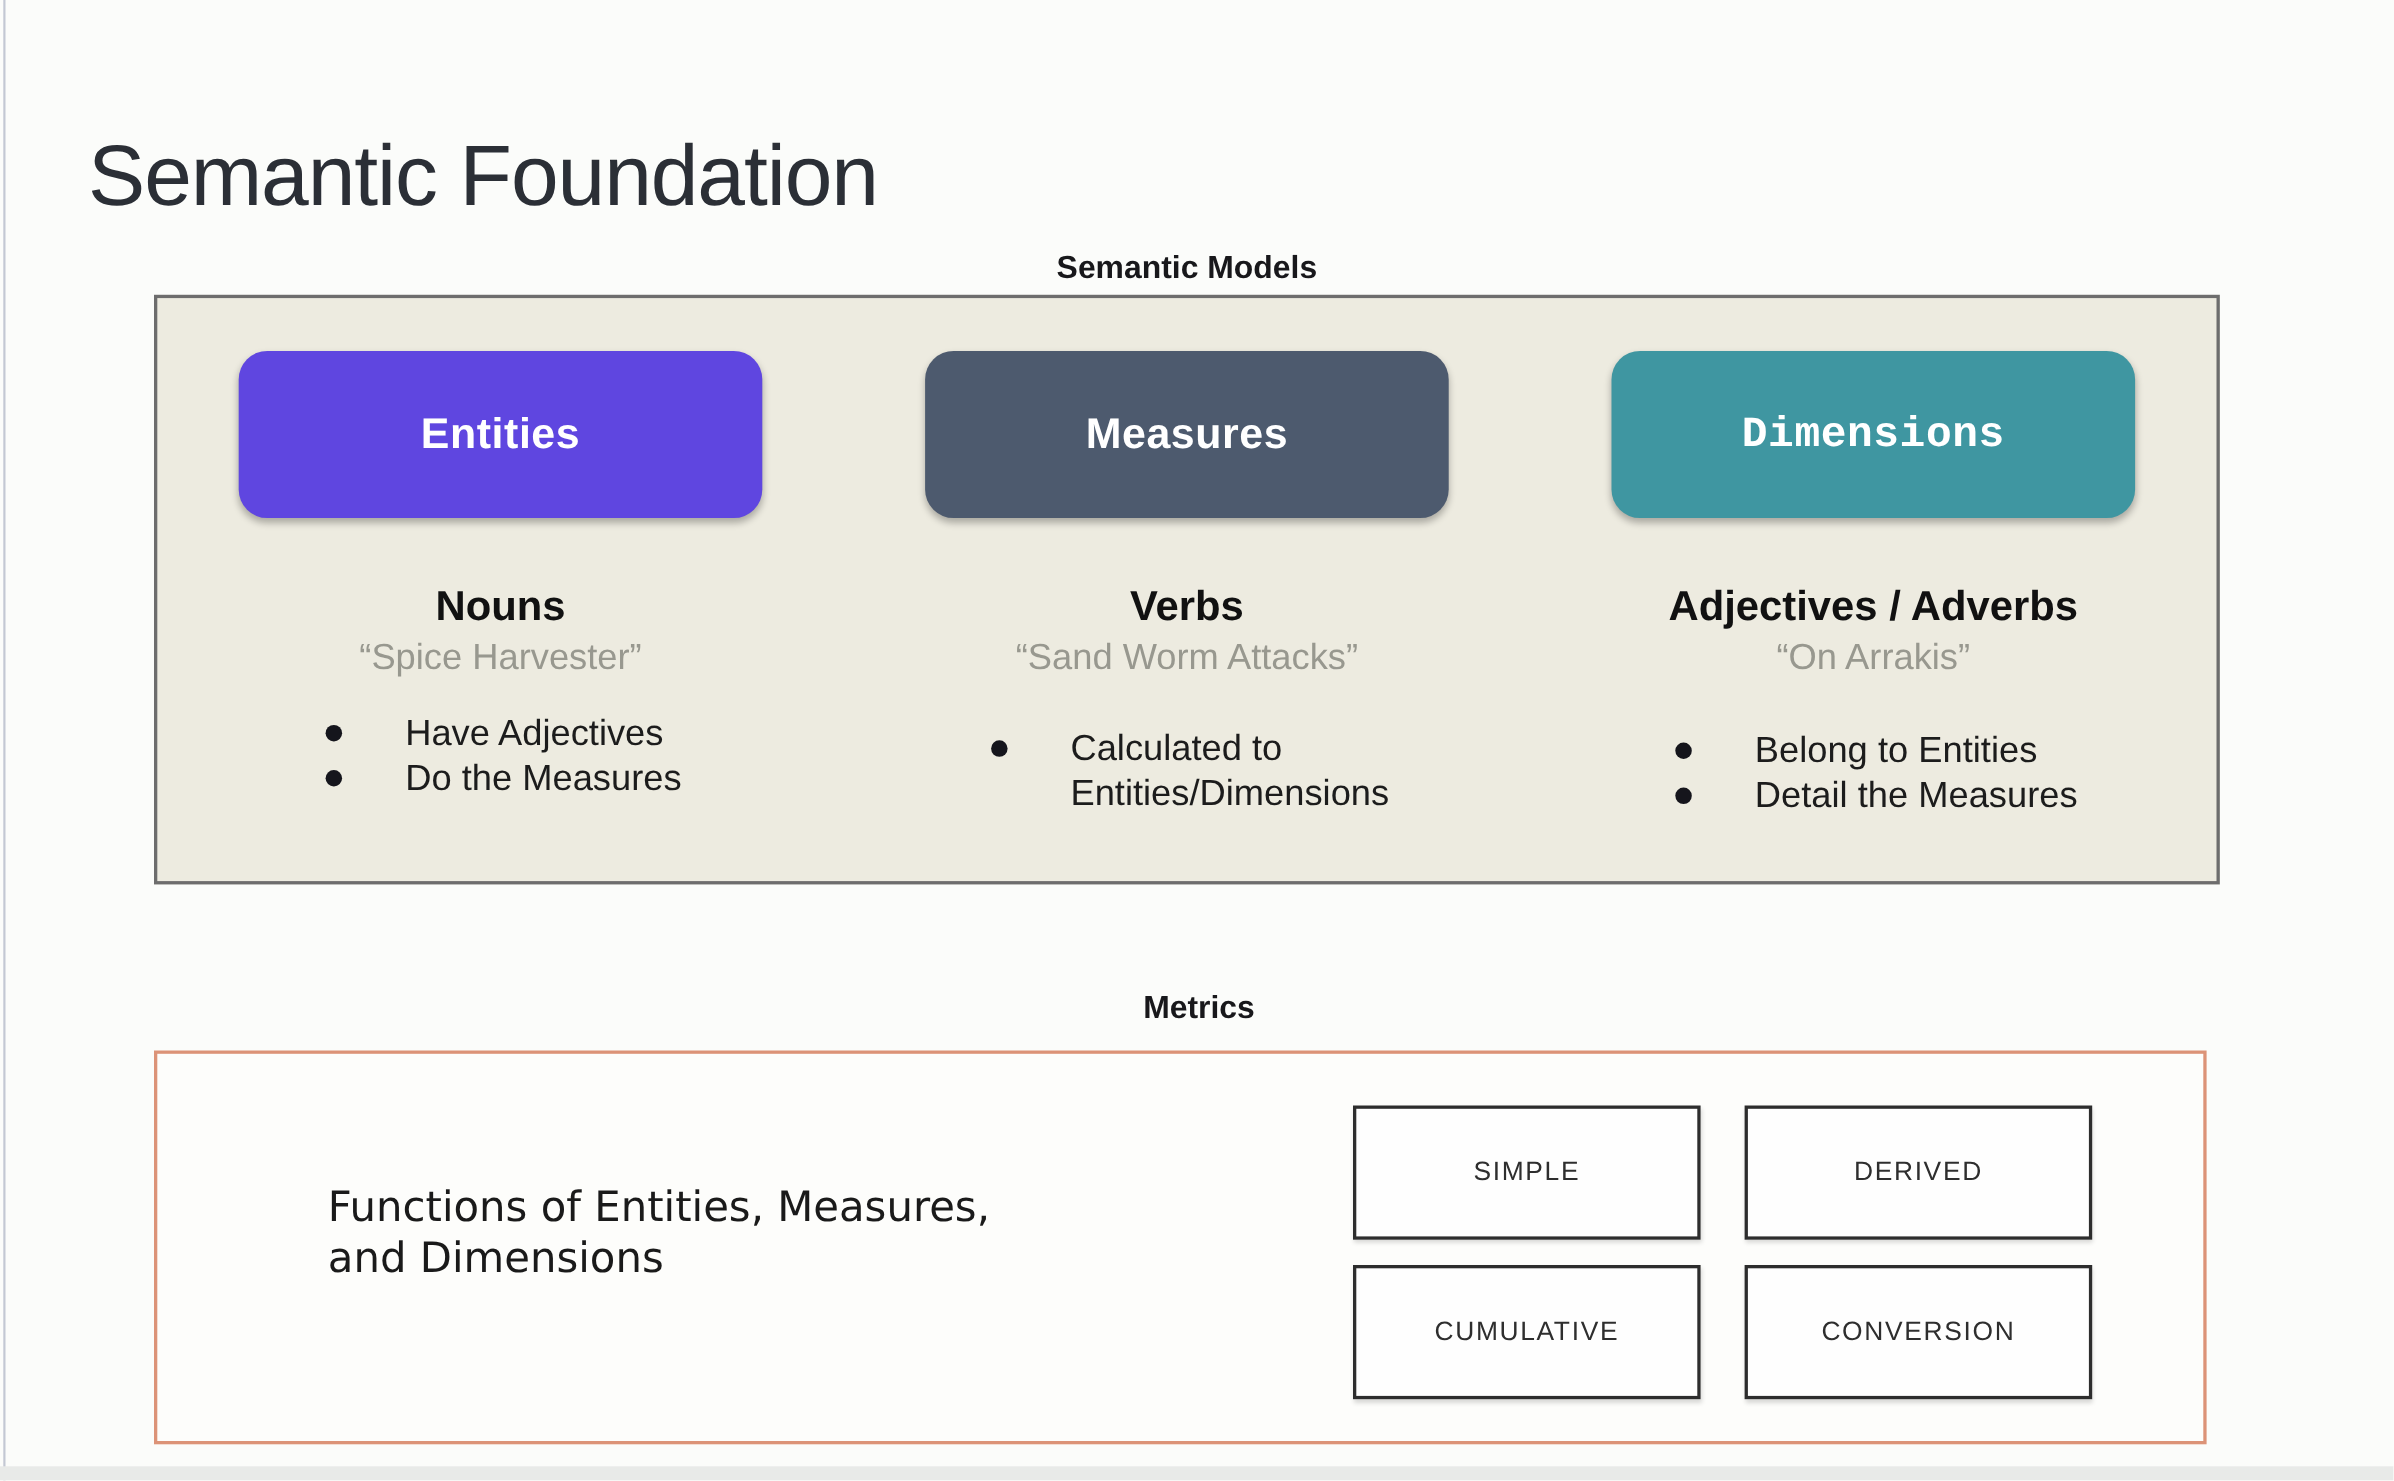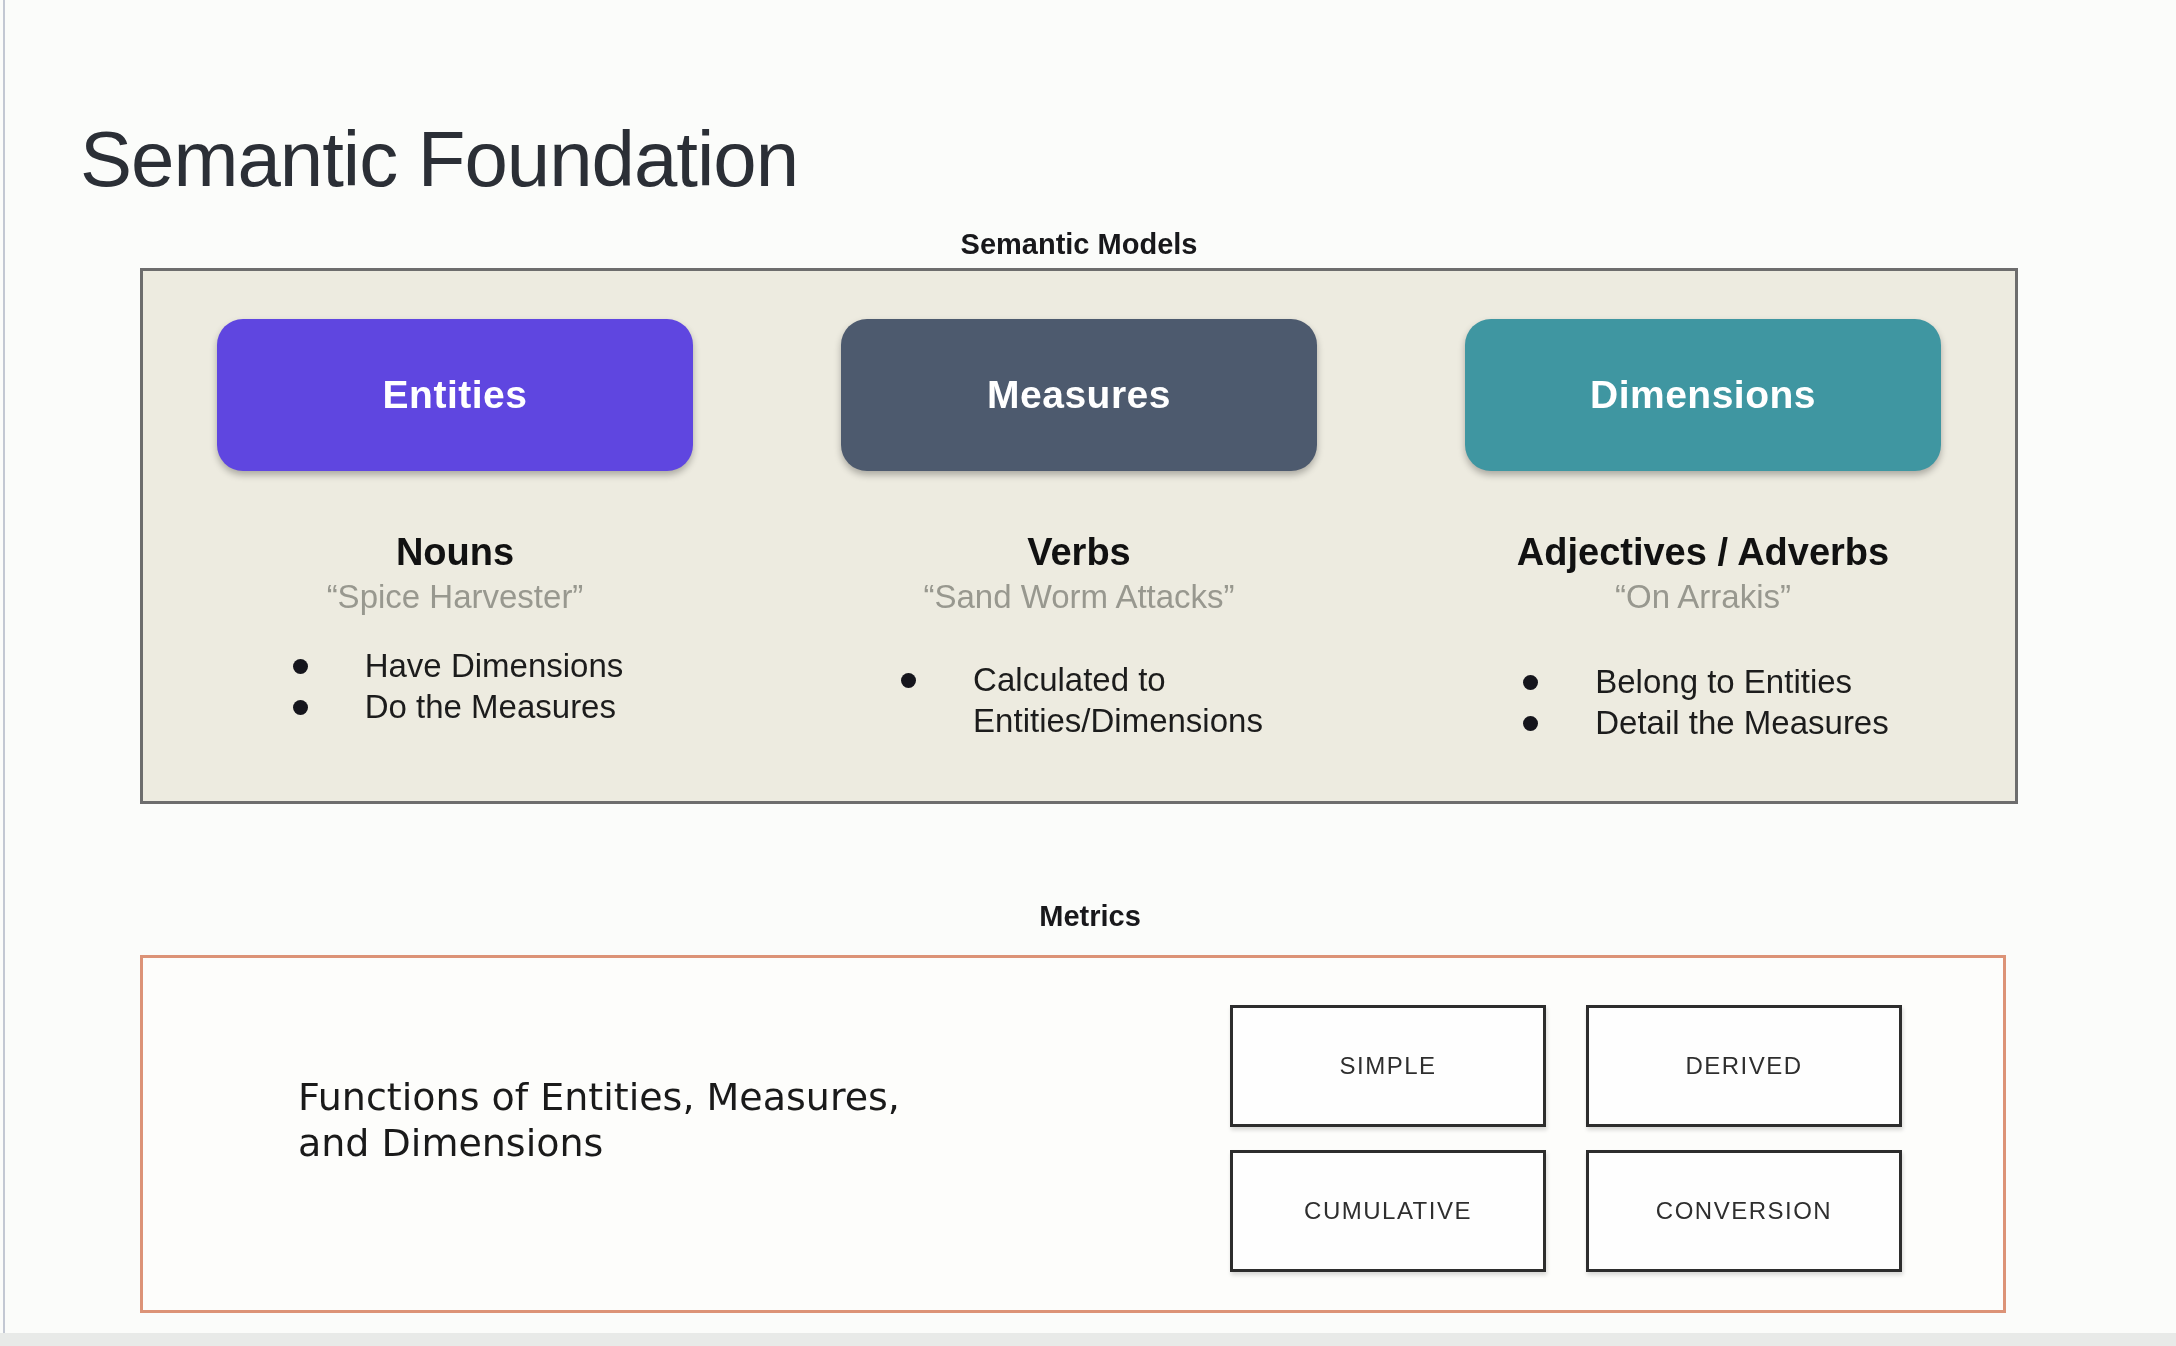--- a/index.html
+++ b/index.html
@@ -157,21 +157,21 @@
 
   <div class="models-panel">
 
     <div class="model-col">
       <div class="pill" style="background-color: rgb(95, 70, 224);">Entities</div>
       <div class="role">Nouns</div>
       <div class="example">“Spice Harvester”</div>
       <ul class="bullets">
         <li>
           <span class="bullet-dot"></span>
-          <span class="bullet-text">Have Dimensions</span>
+          <span class="bullet-text">Have Adjectives</span>
         </li>
         <li>
           <span class="bullet-dot"></span>
           <span class="bullet-text">Do the Measures</span>
         </li>
       </ul>
     </div>
 
     <div class="model-col">
       <div class="pill" style="background-color: rgb(77, 90, 110);">Measures</div>
@@ -180,21 +180,21 @@
       <ul class="bullets">
         <li>
           <span class="bullet-dot"></span>
           <span class="bullet-text">Calculated to
 Entities/Dimensions</span>
         </li>
       </ul>
     </div>
 
     <div class="model-col">
-      <div class="pill" style="background-color: rgb(63, 150, 161);">Dimensions</div>
+      <div class="pill" style="background-color: rgb(63, 150, 161); font-family: Liberation Mono, monospace;">Dimensions</div>
       <div class="role">Adjectives / Adverbs</div>
       <div class="example">“On Arrakis”</div>
       <ul class="bullets">
         <li>
           <span class="bullet-dot"></span>
           <span class="bullet-text">Belong to Entities</span>
         </li>
         <li>
           <span class="bullet-dot"></span>
           <span class="bullet-text">Detail the Measures</span>

